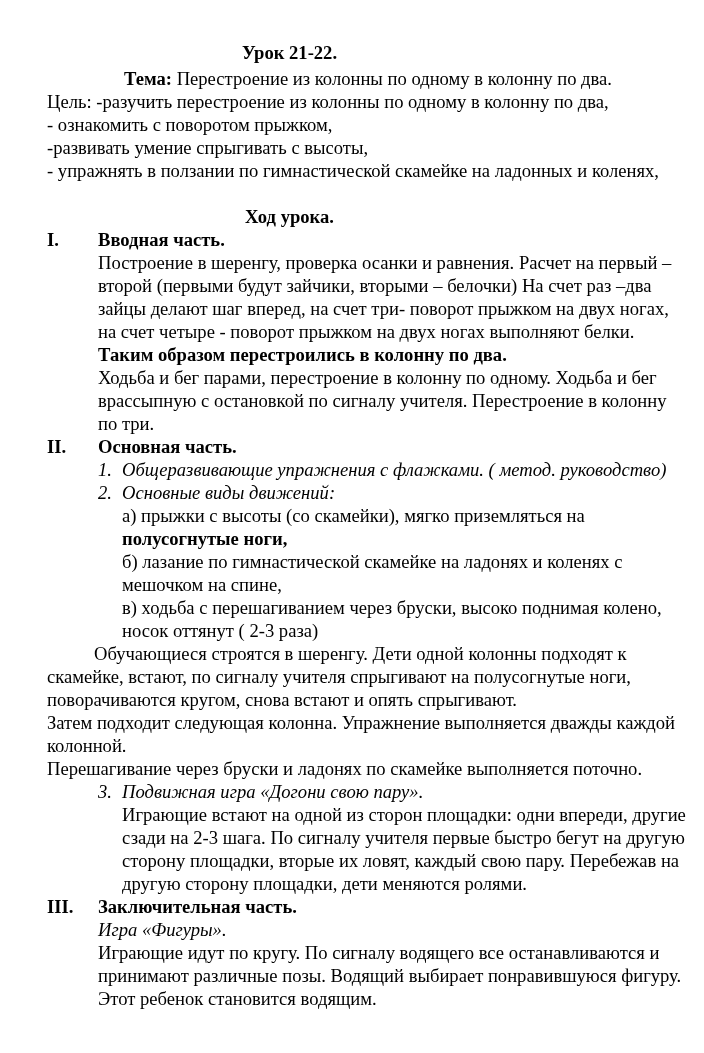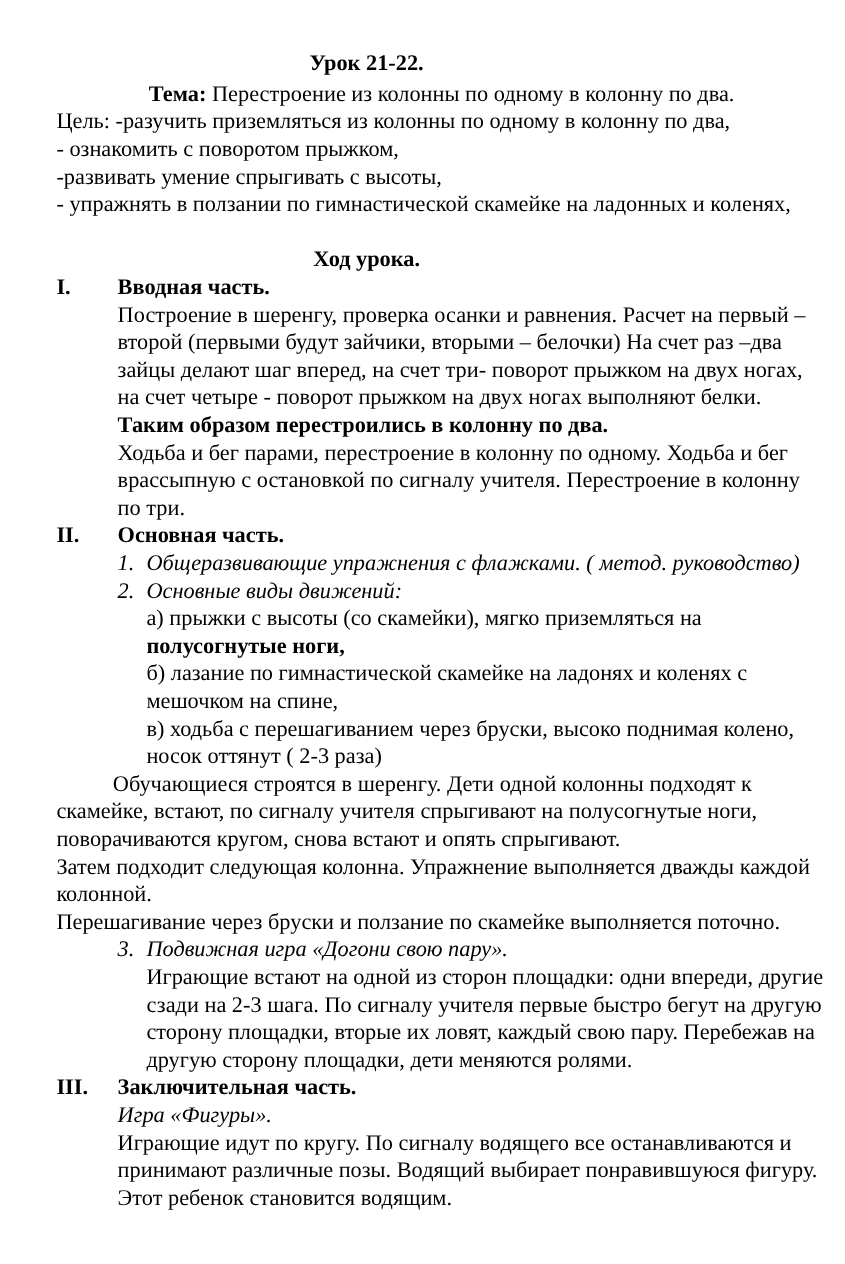--- a/index.html
+++ b/index.html
@@ -4,34 +4,34 @@
 <style>
   html, body { margin: 0; padding: 0; background: #ffffff; }
   body {
     width: 704px; height: 1053px; overflow: hidden; position: relative;
     font-family: "Liberation Serif", serif; color: #000; font-size: 18.6px;
   }
   .page { position: absolute; left: 0; top: 0; width: 704px; height: 1053px; }
   .line { position: absolute; white-space: nowrap; line-height: 22px; }
   .b { font-weight: bold; }
   .i { font-style: italic; }
-  .center { left: 16px; width: 579px; text-align: center; }
+  .center { left: 0; width: 579px; text-align: center; }
 </style>
 </head>
 <body>
 
 <div class="page">
 
   <div class="line b center" style="top:42px;">Урок 21-22.</div>
 
   <div class="line" style="top:68px; left:124px;">
     <span class="b">Тема:</span><span> Перестроение из колонны по одному в колонну по два.</span>
   </div>
 
-  <div class="line" style="top:91px; left:47px;">Цель: -разучить приземляться из колонны по одному в колонну по два,</div>
+  <div class="line" style="top:91px; left:47px;">Цель: -разучить перестроение из колонны по одному в колонну по два,</div>
   <div class="line" style="top:114px; left:47px;">- ознакомить с поворотом прыжком,</div>
   <div class="line" style="top:137px; left:47px;">-развивать умение спрыгивать с высоты,</div>
   <div class="line" style="top:160px; left:47px;">- упражнять в ползании по гимнастической скамейке на ладонных и коленях,</div>
 
   <div class="line b center" style="top:206px;">Ход урока.</div>
 
   <div class="line b" style="top:229px; left:47px;">I.</div>
   <div class="line b" style="top:229px; left:98px;">Вводная часть.</div>
   <div class="line" style="top:252px; left:98px;">Построение в шеренгу, проверка осанки и равнения. Расчет на первый –</div>
   <div class="line" style="top:275px; left:98px;">второй (первыми будут зайчики, вторыми – белочки) На счет раз –два</div>
@@ -55,21 +55,21 @@
   <div class="line" style="top:551px; left:122px;font-family:Liberation Serif, serif;">б) лазание по гимнастической скамейке на ладонях и коленях с</div>
   <div class="line" style="top:574px; left:122px;">мешочком на спине,</div>
   <div class="line" style="top:597px; left:122px;">в) ходьба с перешагиванием через бруски, высоко поднимая колено,</div>
   <div class="line" style="top:620px; left:122px;">носок оттянут ( 2-3 раза)</div>
 
   <div class="line" style="top:643px; left:94px;">Обучающиеся строятся в шеренгу. Дети одной колонны подходят к</div>
   <div class="line" style="top:666px; left:47px;">скамейке, встают, по сигналу учителя спрыгивают на полусогнутые ноги,</div>
   <div class="line" style="top:689px; left:47px;">поворачиваются кругом, снова  встают и опять спрыгивают.</div>
   <div class="line" style="top:712px; left:47px;">Затем подходит следующая колонна. Упражнение выполняется дважды каждой</div>
   <div class="line" style="top:735px; left:47px;">колонной.</div>
-  <div class="line" style="top:758px; left:47px;">Перешагивание через бруски и ползание по скамейке выполняется поточно.</div>
+  <div class="line" style="top:758px; left:47px;">Перешагивание через бруски и ладонях по скамейке выполняется поточно.</div>
 
   <div class="line i" style="top:781px; left:98px;">3.</div>
   <div class="line i" style="top:781px; left:122px;">Подвижная игра «Догони свою пару».</div>
 
   <div class="line" style="top:804px; left:122px;">Играющие встают на одной из сторон площадки: одни впереди, другие</div>
   <div class="line" style="top:827px; left:122px;">сзади на 2-3 шага. По сигналу учителя первые быстро бегут на другую</div>
   <div class="line" style="top:850px; left:122px;">сторону площадки, вторые их ловят, каждый свою пару. Перебежав на</div>
   <div class="line" style="top:873px; left:122px;">другую сторону площадки, дети меняются ролями.</div>
 
   <div class="line b" style="top:896px; left:47px;">III.</div>

